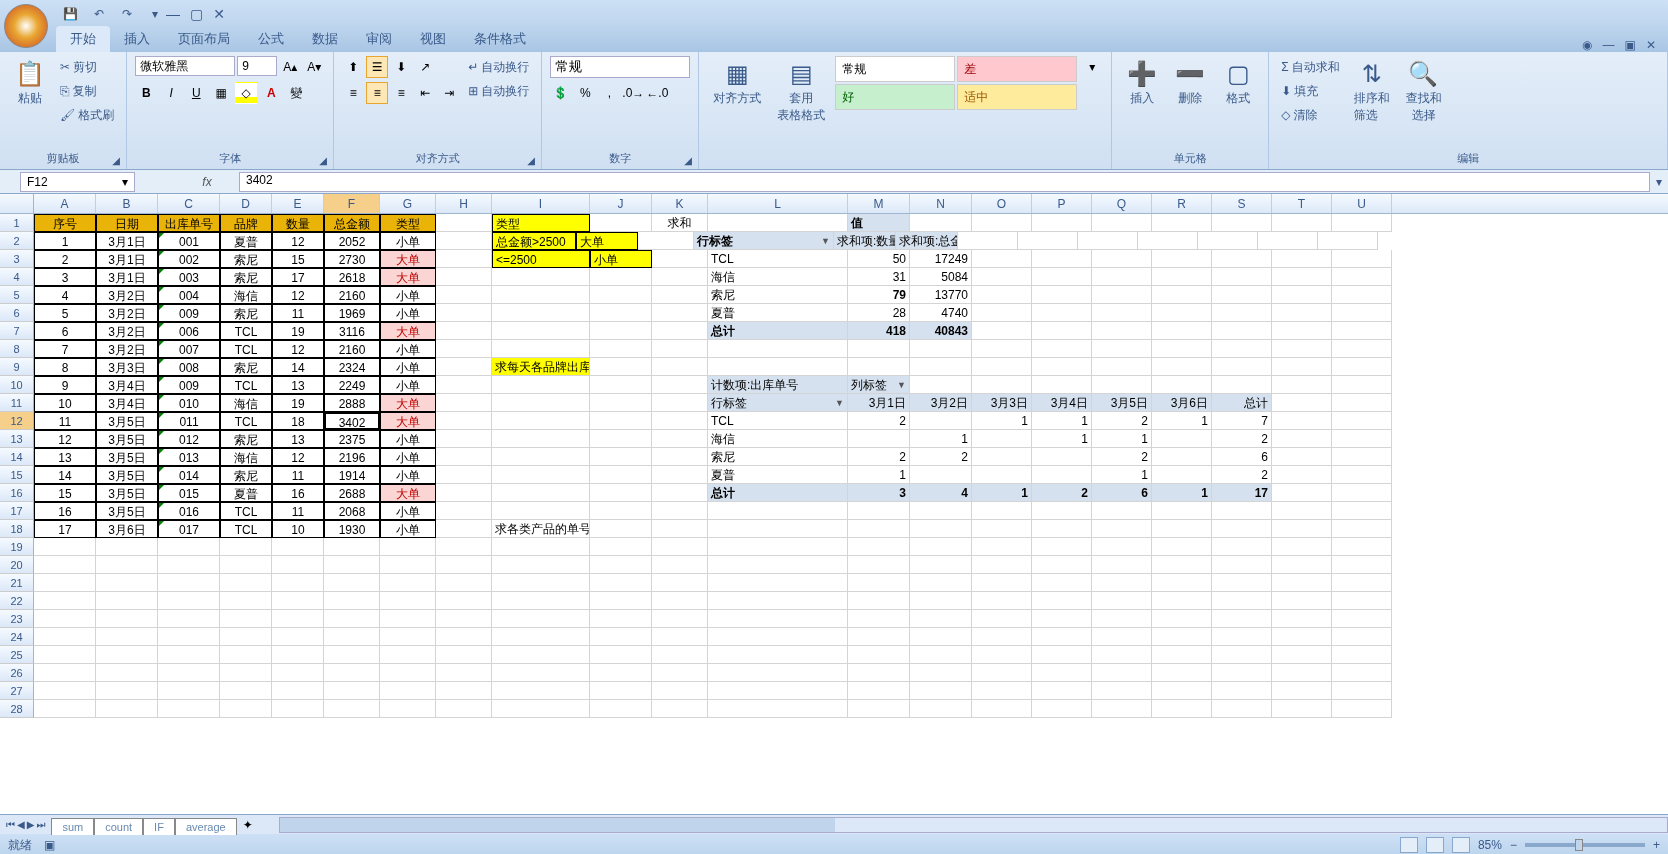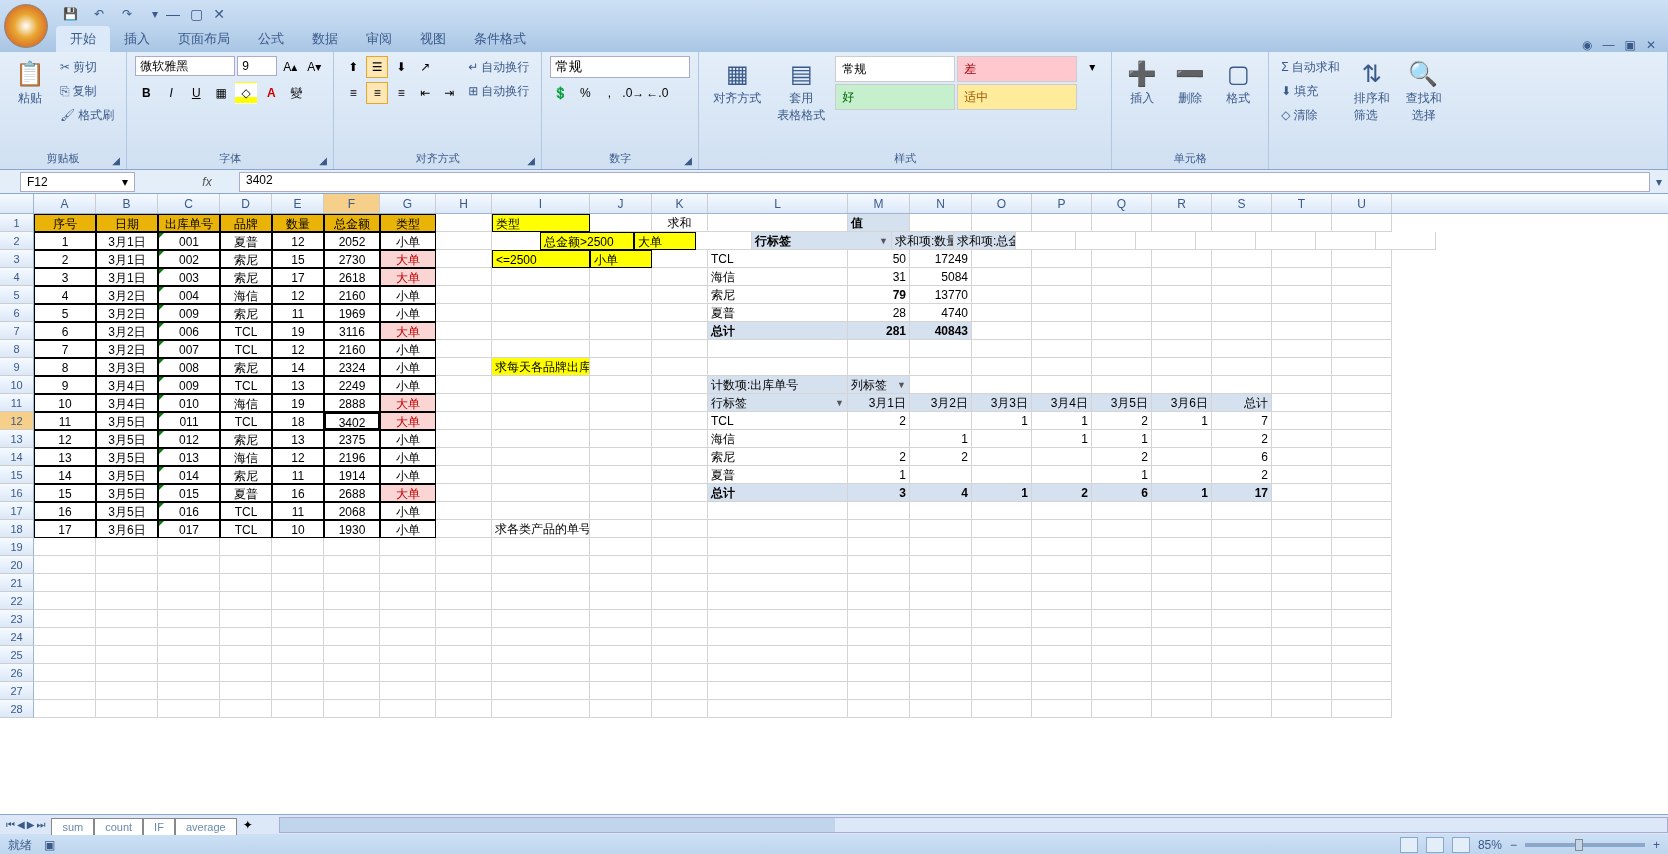--- a/index.html
+++ b/index.html
@@ -251,21 +251,20 @@
         </div>
         <div style="display:flex;gap:2px">
           <div class="style-box style-good">好</div>
           <div class="style-box style-neutral">适中</div>
         </div>
       </div>
       <div class="ribbon-col">
           <span class="fmt-btn">▾</span>
         </div>
     </div>
-    <div class="ribbon-group-label">样式</div>
   </div>
 
   <div class="ribbon-group">
     <div class="ribbon-group-content">
       <div class="ribbon-big-btn">
           <span class="ico">➕</span>
           <span>插入</span>
         </div>
       <div class="ribbon-big-btn">
           <span class="ico">➖</span>
@@ -299,20 +298,21 @@
           <span class="ico">⇅</span>
           <span style="white-space:pre-line;">排序和
 筛选</span>
         </div>
       <div class="ribbon-big-btn">
           <span class="ico">🔍</span>
           <span style="white-space:pre-line;text-align:center">查找和
 选择</span>
         </div>
     </div>
+    <div class="ribbon-group-label">编辑</div>
   </div>
 </div>
 
 <div class="formula-bar">
   <div class="name-box">
       <span>F12</span>
       <span>▾</span>
     </div>
   <span class="fx-label">fx</span>
   <div class="formula-input">3402</div>
@@ -372,21 +372,21 @@
       <div class="row">
         <div class="row-h">2</div>
         <div class="cell b-all c-ctr" style="width: 62px;">1</div>
         <div class="cell b-all c-ctr" style="width: 62px;">3月1日</div>
         <div class="cell b-all c-ctr tri" style="width: 62px;">001</div>
         <div class="cell b-all c-ctr" style="width: 52px;">夏普</div>
         <div class="cell b-all c-ctr" style="width: 52px;">12</div>
         <div class="cell b-all c-ctr" style="width: 56px;">2052</div>
         <div class="cell b-all c-ctr" style="width: 56px;">小单</div>
         <div class="cell " style="width: 56px;"></div>
-        <div class="cell yellow b-all" style="width: 94px; margin-left: 48px;">总金额&gt;2500</div>
+        <div class="cell yellow b-all" style="width: 84px;">总金额&gt;2500</div>
         <div class="cell yellow b-all" style="width: 62px;">大单</div>
         <div class="cell " style="width: 56px;"></div>
         <div class="cell ltblue bold" style="width: 140px;">行标签<span class="dd">▼</span></div>
         <div class="cell ltblue" style="width: 62px;">求和项:数量</div>
         <div class="cell ltblue" style="width: 62px;">求和项:总金额</div>
         <div class="cell " style="width: 60px;"></div>
         <div class="cell " style="width: 60px;"></div>
         <div class="cell " style="width: 60px;"></div>
         <div class="cell " style="width: 60px;"></div>
         <div class="cell " style="width: 60px;"></div>
@@ -496,21 +496,21 @@
         <div class="cell b-all c-ctr tri" style="width: 62px;">006</div>
         <div class="cell b-all c-ctr" style="width: 52px;">TCL</div>
         <div class="cell b-all c-ctr" style="width: 52px;">19</div>
         <div class="cell b-all c-ctr" style="width: 56px;">3116</div>
         <div class="cell b-all c-ctr pink red" style="width: 56px;">大单</div>
         <div class="cell " style="width: 56px;"></div>
         <div class="cell " style="width: 98px;"></div>
         <div class="cell " style="width: 62px;"></div>
         <div class="cell " style="width: 56px;"></div>
         <div class="cell ltblue bold" style="width: 140px;">总计</div>
-        <div class="cell ltblue bold c-rt" style="width: 62px;">281</div>
+        <div class="cell ltblue bold c-rt" style="width: 62px;">418</div>
         <div class="cell ltblue bold c-rt" style="width: 62px;">40843</div>
         <div class="cell " style="width: 60px;"></div>
         <div class="cell " style="width: 60px;"></div>
         <div class="cell " style="width: 60px;"></div>
         <div class="cell " style="width: 60px;"></div>
         <div class="cell " style="width: 60px;"></div>
         <div class="cell " style="width: 60px;"></div>
         <div class="cell " style="width: 60px;"></div>
       </div>
       <div class="row">

